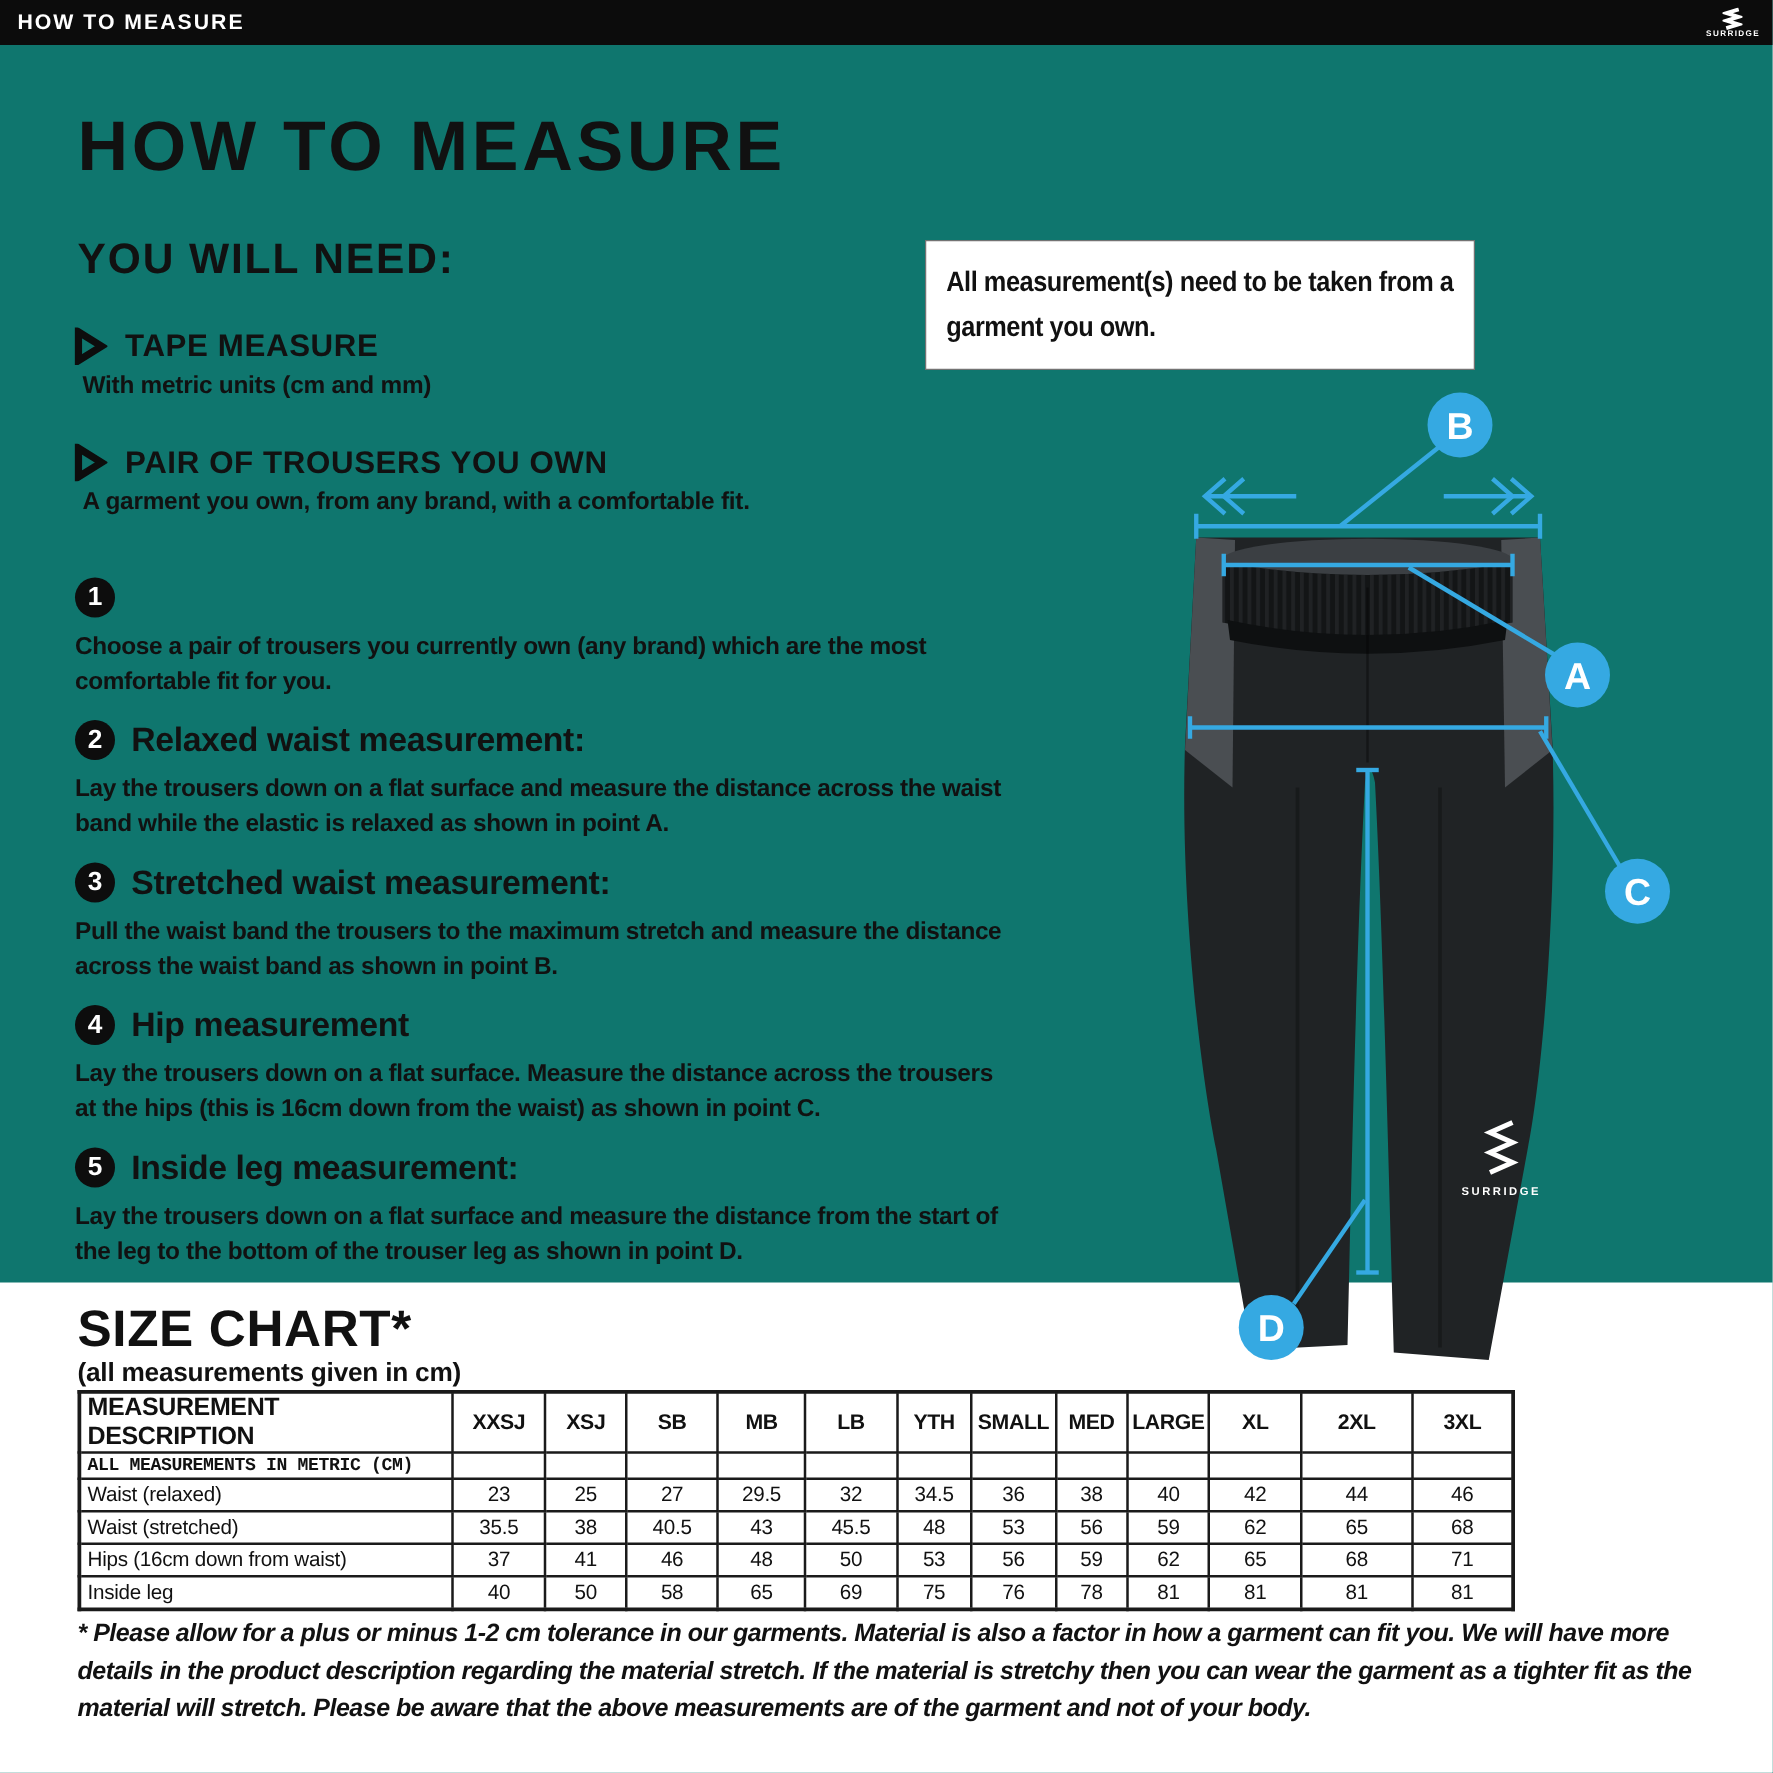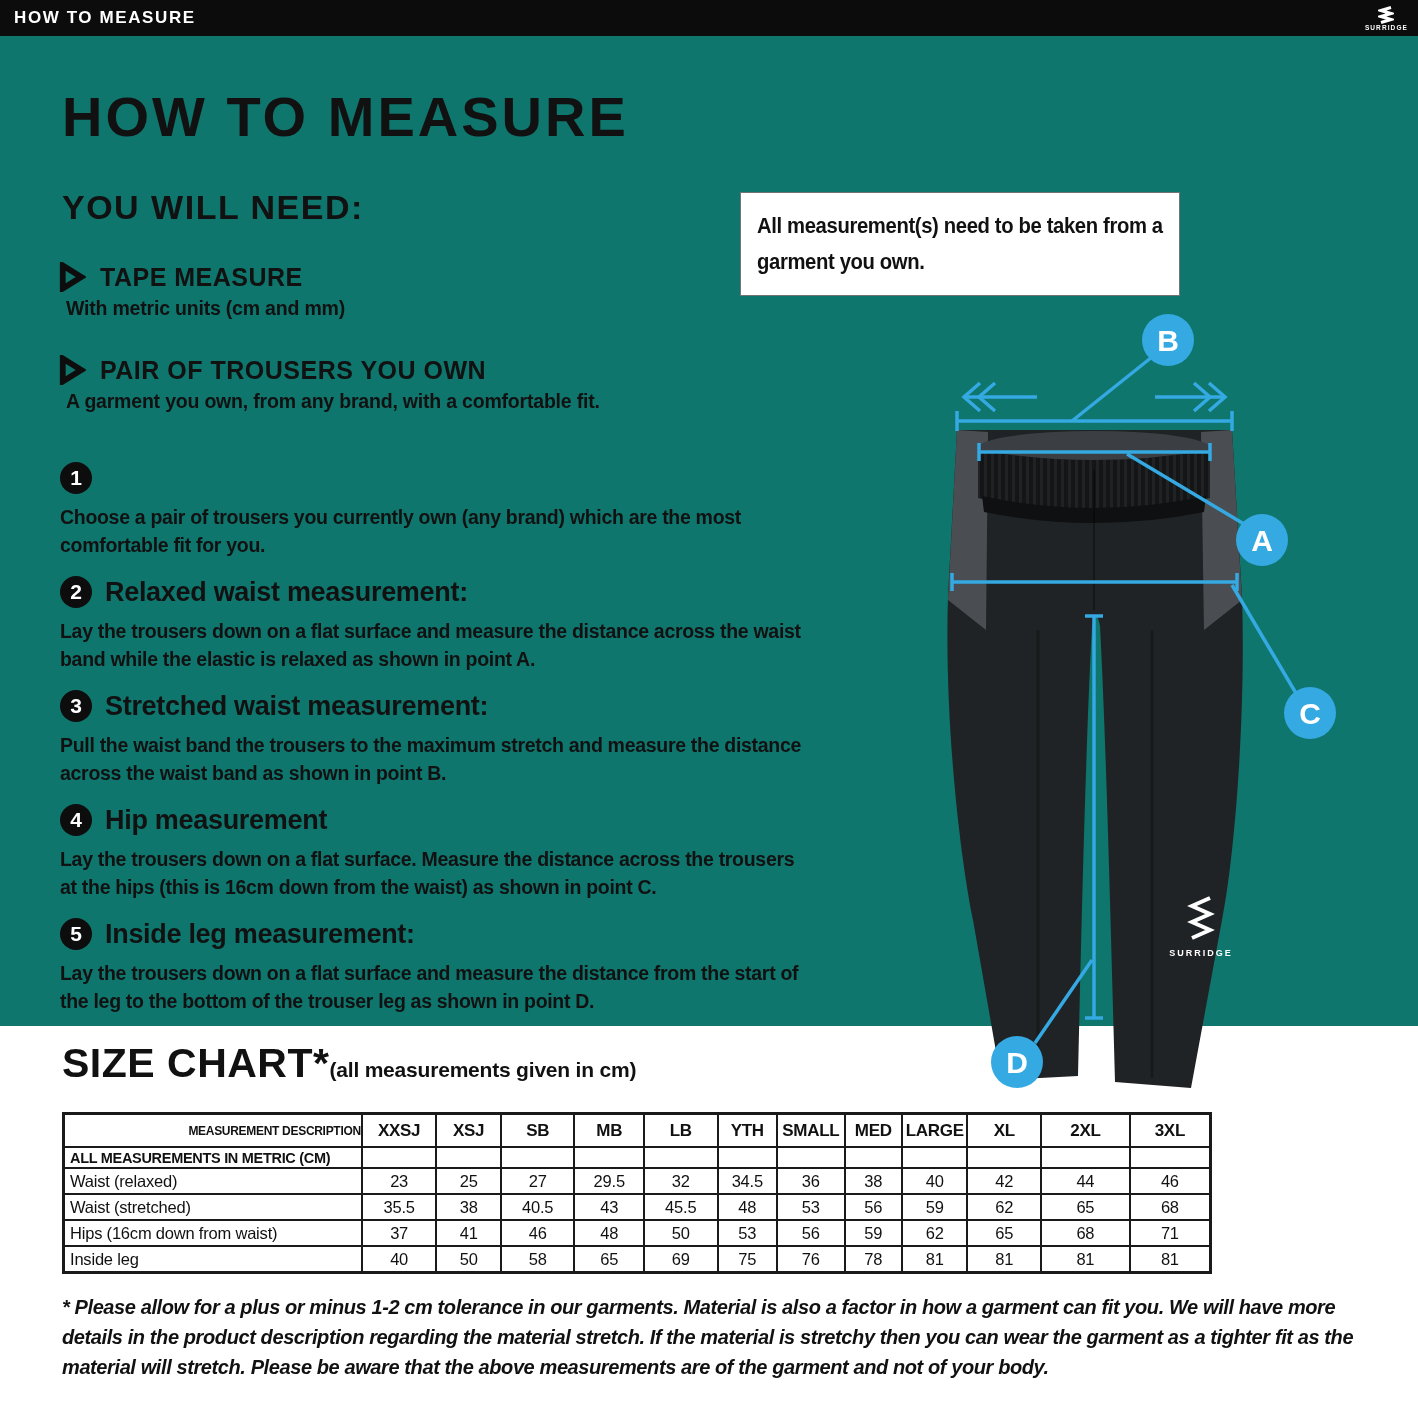--- a/index.html
+++ b/index.html
@@ -35,30 +35,30 @@
   
   .note-box{position:absolute;left:740px;top:192px;width:440px;height:104px;border:1px solid #737373;
     box-sizing:border-box;padding:15px 16px;background:#fff;}
   .note-box .txt{font-size:22.5px;font-weight:bold;line-height:36px;letter-spacing:-0.4px;width:480px;
     transform:scaleX(0.9);transform-origin:left top;}
 
   
   .figure{position:absolute;left:900px;top:300px;width:460px;height:800px;}
 
   
-  .sc-head{position:absolute;left:62px;top:1040px;display:flex;align-items:baseline;}
+  .sc-head{position:absolute;left:62px;top:1040px;display:flex;align-items:baseline;flex-direction:column;}
   .sc-title{font-size:41px;font-weight:bold;letter-spacing:0.5px;}
   .sc-sub{font-size:21px;font-weight:bold;letter-spacing:-0.2px;}
 
   table.size-chart{position:absolute;left:62px;top:1112px;width:1150px;border-collapse:collapse;
     table-layout:fixed;border:3px solid #1a1a1a;}
   table.size-chart th,table.size-chart td{border:2px solid #1a1a1a;padding:0;}
   table.size-chart th{height:31px;font-size:17px;font-weight:bold;text-align:center;letter-spacing:-0.3px;}
-  table.size-chart th.desc{text-align:right;padding-left:5px;font-size:12px;}
-  tr.metric td{height:19px;font-size:14.5px;font-weight:bold;text-align:left;padding-left:5px;letter-spacing:-0.3px;}
+  table.size-chart th.desc{text-align:left;padding-left:5px;font-size:20px;}
+  tr.metric td{height:19px;font-size:14.5px;font-weight:bold;text-align:left;padding-left:5px;letter-spacing:-0.3px;font-family:Liberation Mono, monospace;}
   tr.vals td{height:24px;font-size:16.5px;text-align:center;letter-spacing:-0.2px;}
   tr.vals td.lbl{text-align:left;padding-left:5px;font-size:16.5px;font-weight:normal;}
 
   .footnote{position:absolute;left:62px;top:1292px;width:1305px;font-size:20px;font-weight:bold;font-style:italic;
     line-height:30px;letter-spacing:-0.4px;}
 </style>
 </head>
 <body>
 
 <div class="canvas">

